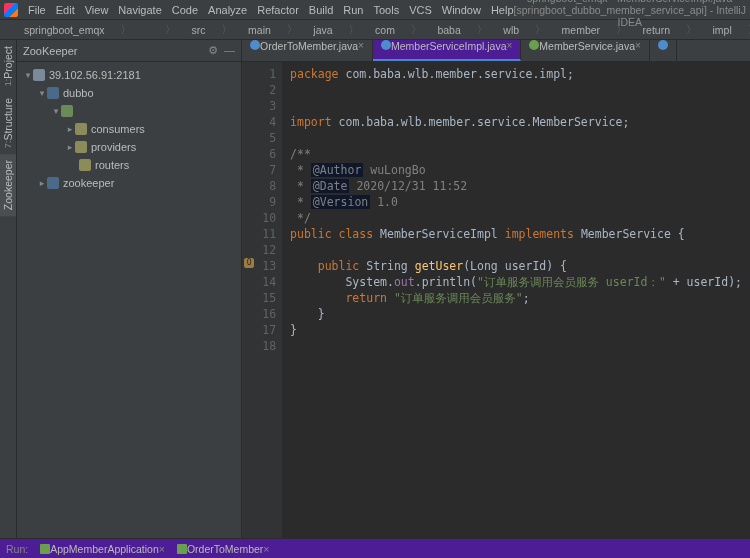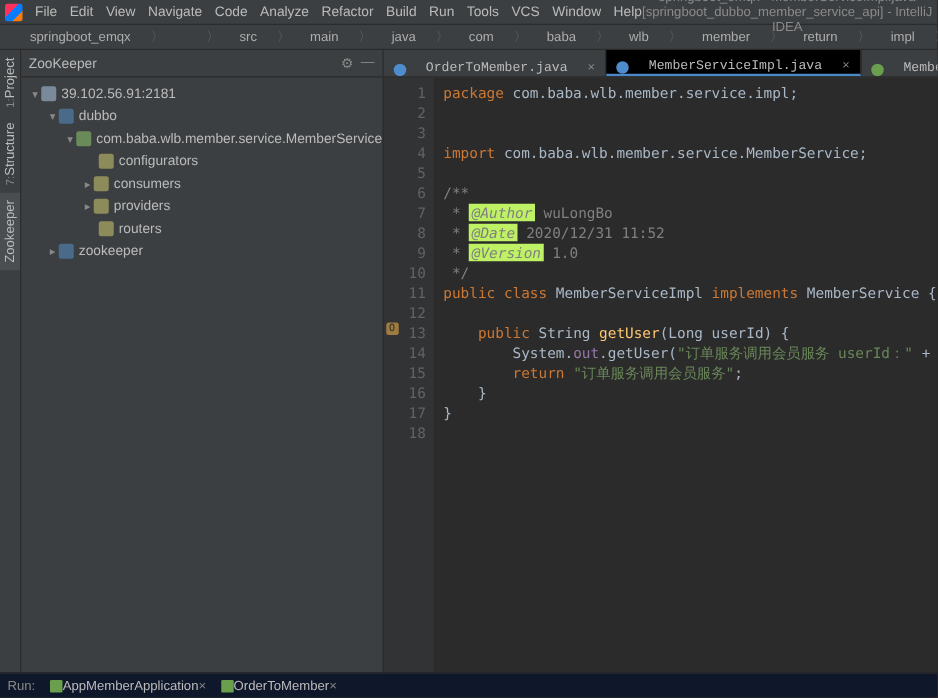--- a/index.html
+++ b/index.html
@@ -28,32 +28,32 @@
 .tree { padding:4px 0; font-size:11px; color:#bbb; overflow:auto; flex:1; }
 .tree-row { display:flex; align-items:center; height:18px; padding-left:6px; cursor:pointer; }
 .arrow { width:10px; color:#888; font-size:9px; display:inline-block; text-align:center; }
 .tree .node-ic { width:12px; height:12px; margin-right:4px; border-radius:2px; display:inline-block; }
 .ic-host { background:#7a8a9a; border-radius:1px; }
 .ic-folder-blue { background:#4a6a8a; }
 .ic-folder { background:#8c8c5a; }
 .ic-folder-green { background:#6b8a5a; }
 .editor-area { flex:1; display:flex; flex-direction:column; background:#2b2b2b; }
 .tabs { height:22px; background:#3c3f41; display:flex; align-items:stretch; border-bottom:1px solid #2b2b2b; overflow:hidden; }
-.tab-item { display:flex; align-items:flex-end; padding:0 8px; gap:16px; border-right:1px solid #2b2b2b; color:#bbb; font-size:10.5px; cursor:pointer; white-space:nowrap;font-family:Liberation Mono, monospace; }
-.tab-item.active { background:#000000; border-bottom:2px solid #4a88c7; }
+.tab-item { display:flex; align-items:flex-start; padding:0 8px; gap:0; border-right:1px solid #2b2b2b; color:#bbb; font-size:10.5px; cursor:pointer; white-space:nowrap; }
+.tab-item.active { background:#4c1d95; border-bottom:2px solid #4a88c7; }
 .tab-item .dot { width:10px; height:10px; border-radius:50%; display:inline-block; }
 .dot-c { background:#4e8cce; } .dot-i { background:#6a9f4d; }
 .tab-item .close { color:#888; font-size:10px; cursor:pointer; }
 .editor { flex:1; display:flex; font-family:Consolas,monospace; font-size:11.5px; line-height:16px; overflow:hidden; }
 .gutter { width:40px; background:#313335; color:#606366; text-align:right; padding:4px 6px 4px 0; user-select:none; position:relative; }
 .gutter .ln { height:16px; }
 .gutter .marker { position:absolute; left:2px; width:10px; height:10px; background:#9e7b3f; border-radius:2px; font-size:8px; line-height:10px; text-align:center; color:#2b2b2b; }
 .code { flex:1; padding:4px 8px; white-space:pre; color:#a9b7c6; overflow:auto; }
-.kw { color:#cc7832; } .str { color:#6a8759; } .cmt { color:#808080; } .cmt-hl { color:#808080; background:#bef264; padding:0 2px;font-style:italic; } .fn { color:#ffc66d; } .fld { color:#9876aa; }
-.bottombar { position:absolute; bottom:0; left:0; right:0; height:20px; background:#0f172a; display:flex; align-items:center; padding:0 6px; gap:12px; color:#bbb; font-size:10.5px; border-top:1px solid #2b2b2b; }
+.kw { color:#cc7832; } .str { color:#6a8759; } .cmt { color:#808080; } .cmt-hl { color:#808080; background:#0f172a; padding:0 2px; } .fn { color:#ffc66d; } .fld { color:#9876aa; }
+.bottombar { position:absolute; bottom:0; left:0; right:0; height:20px; background:#4c1d95; display:flex; align-items:center; padding:0 6px; gap:12px; color:#bbb; font-size:10.5px; border-top:1px solid #2b2b2b; }
 .bottombar .run-lbl { color:#888; }
 .bottombar .rc { display:flex; align-items:center; gap:0; cursor:pointer; }
 .bottombar .sq { width:10px; height:10px; background:#6a9f4d; border-radius:1px; }
 .bottombar .cl { color:#888; }
 </style>
 </head>
 <body>
 
 <div class="titlebar">
   <div class="titlebar-left">
@@ -127,26 +127,20 @@
           <span>39.102.56.91:2181</span>
         </div>
       <div class="tree-row" style="padding-left:20px">
           <span class="arrow">▾</span>
           <span class="node-ic ic-folder-blue"></span>
           <span>dubbo</span>
         </div>
       <div class="tree-row" style="padding-left:34px">
           <span class="arrow">▾</span>
           <span class="node-ic ic-folder-green"></span>
-          <span>com.baba.wlb.member.service.MemberService</span>
-        </div>
-      <div class="tree-row" style="padding-left:52px">
-          <span class="arrow"></span>
-          <span class="node-ic ic-folder"></span>
-          <span>configurators</span>
         </div>
       <div class="tree-row" style="padding-left:48px">
           <span class="arrow">▸</span>
           <span class="node-ic ic-folder"></span>
           <span>consumers</span>
         </div>
       <div class="tree-row" style="padding-left:48px">
           <span class="arrow">▸</span>
           <span class="node-ic ic-folder"></span>
           <span>providers</span>
@@ -213,21 +207,21 @@
 <span class="kw">import</span><span> com.baba.wlb.member.service.MemberService;</span>
 
 <span class="cmt">/**</span>
 <span class="cmt"> * </span><span class="cmt-hl">@Author</span><span class="cmt"> wuLongBo</span>
 <span class="cmt"> * </span><span class="cmt-hl">@Date</span><span class="cmt"> 2020/12/31 11:52</span>
 <span class="cmt"> * </span><span class="cmt-hl">@Version</span><span class="cmt"> 1.0</span>
 <span class="cmt"> */</span>
 <span class="kw">public class </span><span>MemberServiceImpl </span><span class="kw">implements </span><span>MemberService {</span>
 
 <span class="kw">    public </span><span>String </span><span class="fn">getUser</span><span>(Long userId) {</span>
-<span>        System.</span><span class="fld">out</span><span>.getUser(</span><span class="str">"订单服务调用会员服务 userId："</span><span> + userId);</span>
+<span>        System.</span><span class="fld">out</span><span>.println(</span><span class="str">"订单服务调用会员服务 userId："</span><span> + userId);</span>
 <span class="kw">        return </span><span class="str">"订单服务调用会员服务"</span><span>;</span>
 <span>    }</span>
 <span>}</span>
 </div>
     </div>
   </div>
 </div>
 
 <div class="bottombar">
   <span class="run-lbl">Run:</span>

